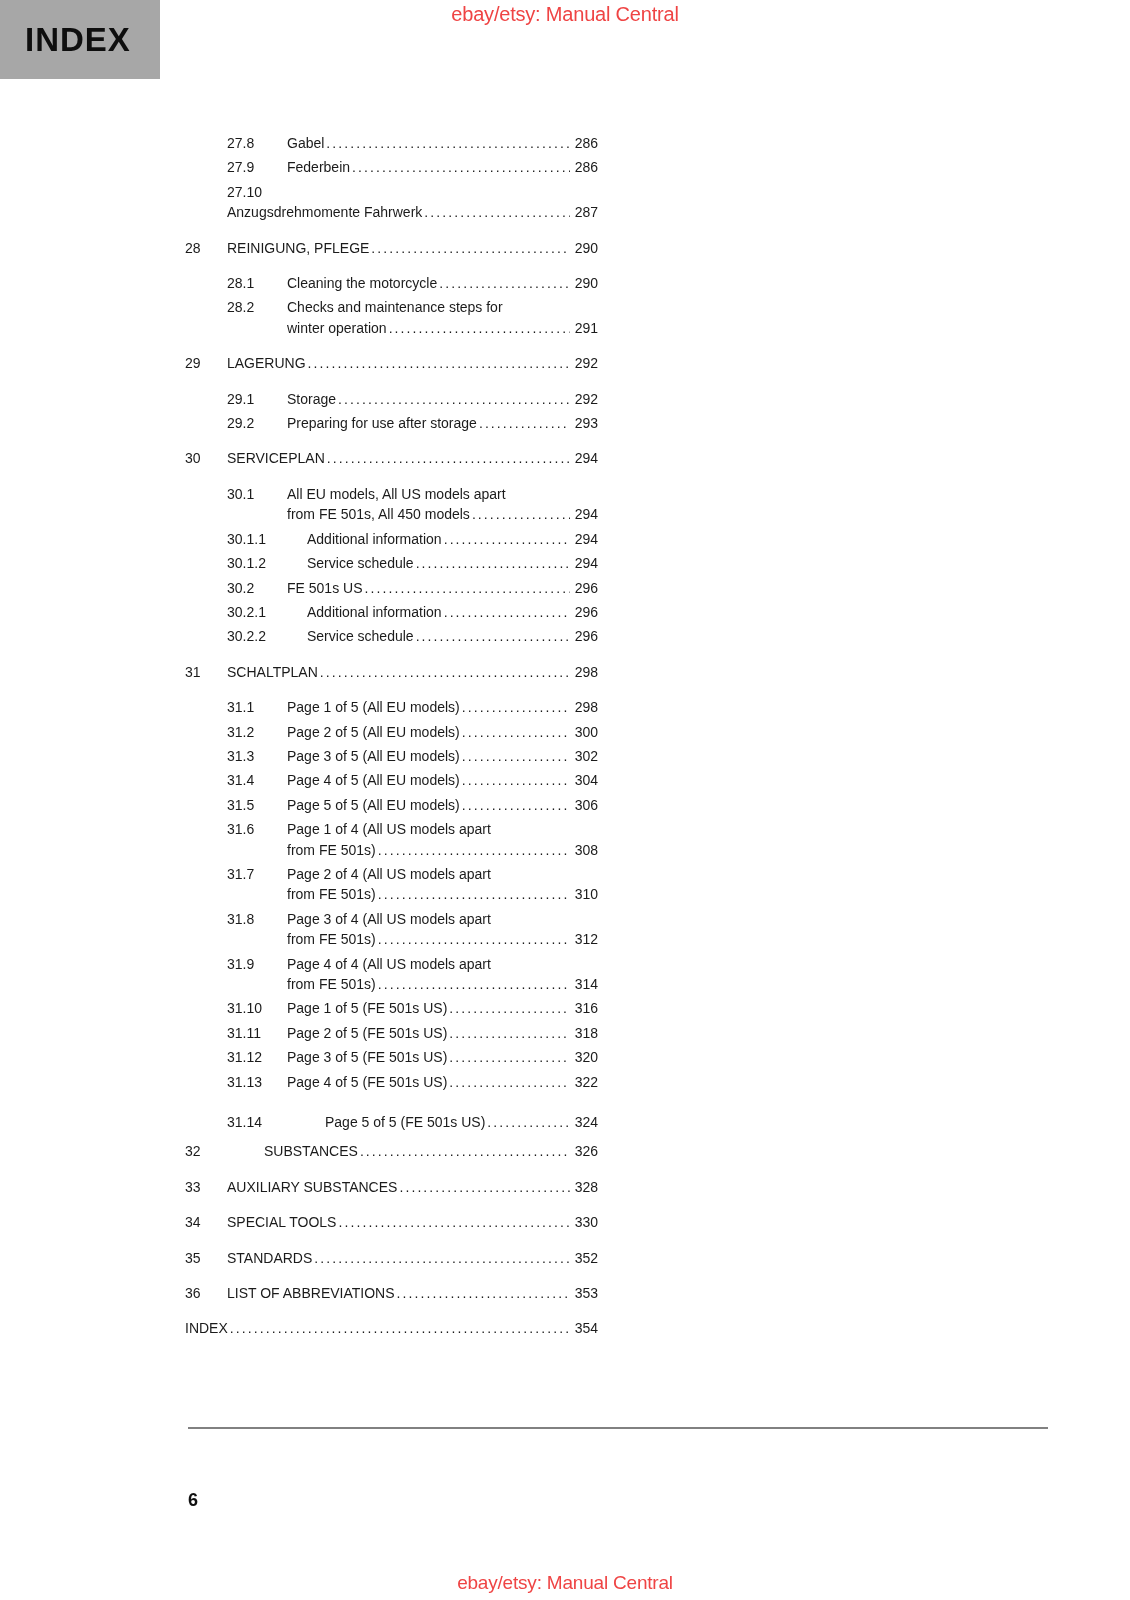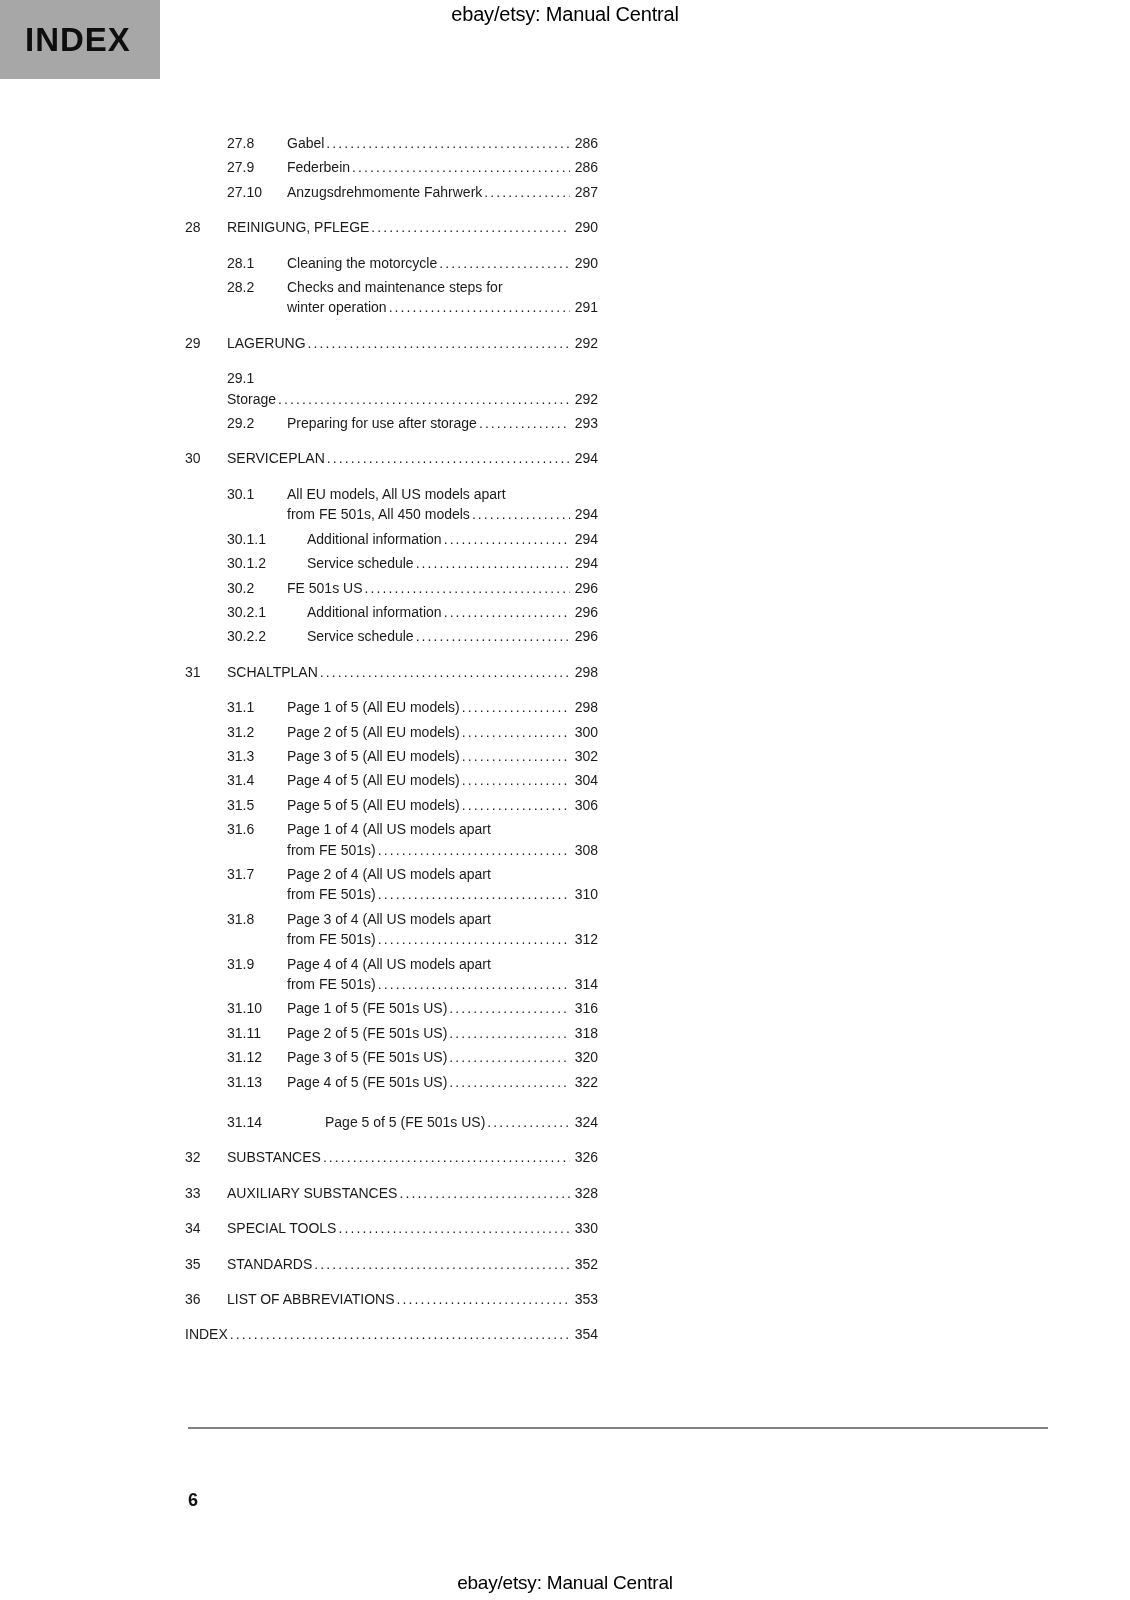--- a/index.html
+++ b/index.html
@@ -29,21 +29,21 @@
     font-weight: 700;
     letter-spacing: 1px;
     color: #0e0e0e;
   }
 
   
   .doc-header, .doc-footer {
     position: absolute;
     left: 0; right: 0;
     text-align: center;
-    color: #000000;
+    color: #ef4444;
     letter-spacing: -0.2px;
   }
   .doc-header { top: 3px;  font-size: 20px; }
   .doc-footer { top: 1572px; font-size: 19px; }
 
   
   .toc {
     position: absolute;
     left: 185px;
     top: 133px;
@@ -115,21 +115,21 @@
       <div class="row lvl1" style="margin-top: 4px; justify-content: space-between;">
         <span class="num">27.9</span>
         <div class="body">
           <div class="lastline">
             <span class="t">Federbein</span>
             <span class="leader"></span>
             <span class="pg">286</span>
           </div>
         </div>
       </div>
-      <div class="row lvl1" style="margin-top: 4px;">
+      <div class="row lvl1" style="margin-top: 4px; flex-direction: column;">
         <span class="num">27.10</span>
         <div class="body">
           <div class="lastline">
             <span class="t">Anzugsdrehmomente Fahrwerk</span>
             <span class="leader"></span>
             <span class="pg">287</span>
           </div>
         </div>
       </div>
       <div class="row lvl0" style="margin-top: 15px;">
@@ -166,21 +166,21 @@
       <div class="row lvl0" style="margin-top: 15px;">
         <span class="num">29</span>
         <div class="body">
           <div class="lastline">
             <span class="t">LAGERUNG</span>
             <span class="leader"></span>
             <span class="pg">292</span>
           </div>
         </div>
       </div>
-      <div class="row lvl1" style="margin-top: 15px; flex-direction: column;">
+      <div class="row lvl1" style="margin-top: 15px;">
         <span class="num">29.1</span>
         <div class="body">
           <div class="lastline">
             <span class="t">Storage</span>
             <span class="leader"></span>
             <span class="pg">292</span>
           </div>
         </div>
       </div>
       <div class="row lvl1" style="margin-top: 4px; align-items: center;">
@@ -411,21 +411,21 @@
       <div class="row lvl1" style="margin-top: 20px; gap: 38px;">
         <span class="num">31.14</span>
         <div class="body">
           <div class="lastline">
             <span class="t">Page 5 of 5 (FE 501s US)</span>
             <span class="leader"></span>
             <span class="pg">324</span>
           </div>
         </div>
       </div>
-      <div class="row lvl0" style="margin-top: 15px;">
+      <div class="row lvl0" style="margin-top: 9px; gap: 37px;">
         <span class="num">32</span>
         <div class="body">
           <div class="lastline">
             <span class="t">SUBSTANCES</span>
             <span class="leader"></span>
             <span class="pg">326</span>
           </div>
         </div>
       </div>
       <div class="row lvl0" style="margin-top: 15px;">

